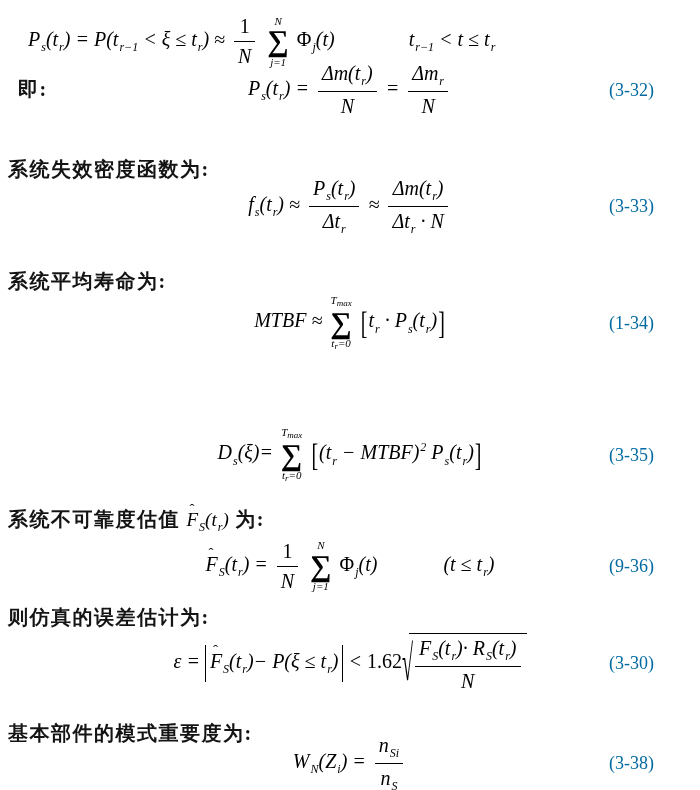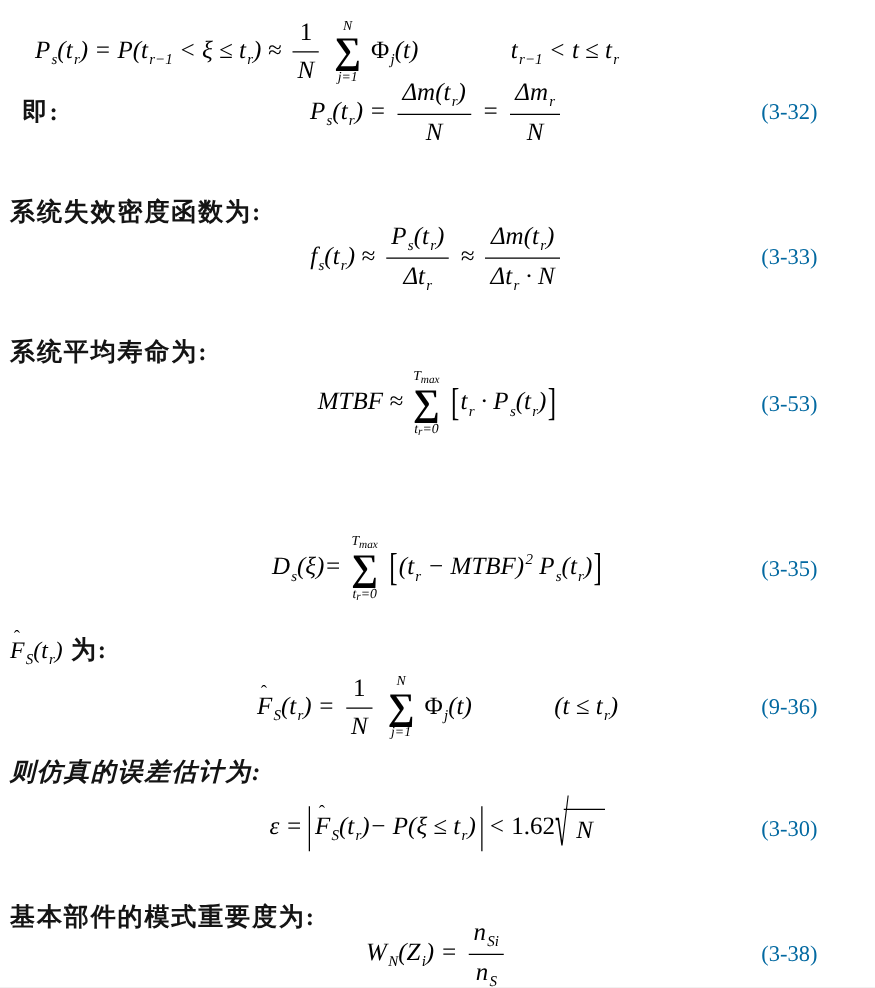--- a/index.html
+++ b/index.html
@@ -93,38 +93,39 @@
   <div class="row" style="top:292px;height:62px;">
     <div class="math">
       <span>MTBF</span><span> ≈</span>
       <span class="bigop">
           <span class="lim"><span>T</span><span class="sb2">max</span></span>
           <span class="sym">∑</span>
           <span class="lim"><span>t</span><span class="sb2">r</span><span>=0</span></span>
         </span>
       <span class="bb">[</span><span>t</span><span class="sb">r</span><span> · </span><span>P</span><span class="sb">s</span><span>(t</span><span class="sb">r</span><span>)</span><span class="bb">]</span>
     </div>
-    <span class="eqlabel">(3-53)</span>
+    <span class="eqlabel">(1-34)</span>
   </div>
 
 
   <div class="row" style="top:424px;height:62px;">
     <div class="math">
       <span>D</span><span class="sb">s</span><span>(ξ)</span><span>= </span>
       <span class="bigop">
           <span class="lim"><span>T</span><span class="sb2">max</span></span>
           <span class="sym">∑</span>
           <span class="lim"><span>t</span><span class="sb2">r</span><span>=0</span></span>
         </span>
       <span class="bb">[</span><span>(t</span><span class="sb">r</span><span> − MTBF</span><span>)</span><span class="su">2</span><span> P</span><span class="sb">s</span><span>(t</span><span class="sb">r</span><span>)</span><span class="bb">]</span>
     </div>
     <span class="eqlabel">(3-35)</span>
   </div>
 
   <div class="cap" style="top:506px;">
+    <span>系统不可靠度估值</span>
     <span class="math" style="font-weight:normal;letter-spacing:0;font-size:19px;"><span class="hatbox"><span class="hat">ˆ</span><span>F</span></span><span class="sb">S</span><span>(t</span><span class="sb">r</span><span>)</span></span>
     <span>为:</span>
   </div>
 
   <div class="row" style="top:542px;height:48px;">
     <div class="math">
       <span class="hatbox"><span class="hat">ˆ</span><span>F</span></span><span class="sb">S</span><span>(t</span><span class="sb">r</span><span>)</span>
       <span>=</span>
       <span class="frac"><span class="num up">1</span><span class="den">N</span></span>
       <span class="bigop">
@@ -132,29 +133,29 @@
           <span class="sym">∑</span>
           <span class="lim">j=1</span>
         </span>
       <span class="up">Φ</span><span class="sb">j</span><span>(t)</span>
       <span style="display:inline-block;width:56px;"></span>
       <span>(t ≤ t</span><span class="sb">r</span><span>)</span>
     </div>
     <span class="eqlabel">(9-36)</span>
   </div>
 
-  <div class="cap" style="top:604px;font-style:italic;">则仿真的误差估计为:</div>
+  <div class="cap" style="top:604px;">则仿真的误差估计为:</div>
 
   <div class="row" style="top:632px;height:62px;">
     <div class="math">
       <span>ε</span><span> = </span>
       <span class="abs"><span class="hatbox"><span class="hat">ˆ</span><span>F</span></span><span class="sb">S</span><span>(t</span><span class="sb">r</span><span>)− P(ξ ≤ t</span><span class="sb">r</span><span>)</span></span>
       <span>&lt; </span><span class="up">1.62</span><span class="sqrt">
           <span class="rad">√</span>
-          <span class="radicand"><span class="frac" style="margin:0;"><span class="den">N</span></span></span>
+          <span class="radicand"><span class="frac" style="margin:0;"><span class="num"><span>F</span><span class="sb">S</span><span>(t</span><span class="sb">r</span><span>)· R</span><span class="sb">S</span><span>(t</span><span class="sb">r</span><span>)</span></span><span class="den">N</span></span></span>
         </span>
     </div>
     <span class="eqlabel">(3-30)</span>
   </div>
 
   <div class="cap" style="top:720px;">基本部件的模式重要度为:</div>
 
   <div class="row" style="top:734px;height:58px;">
     <div class="math">
       <span>W</span><span class="sb">N</span><span>(Z</span><span class="sb">i</span><span>)</span>

